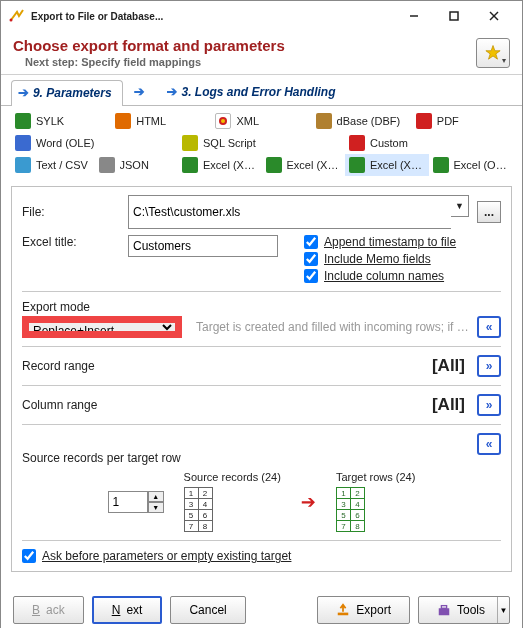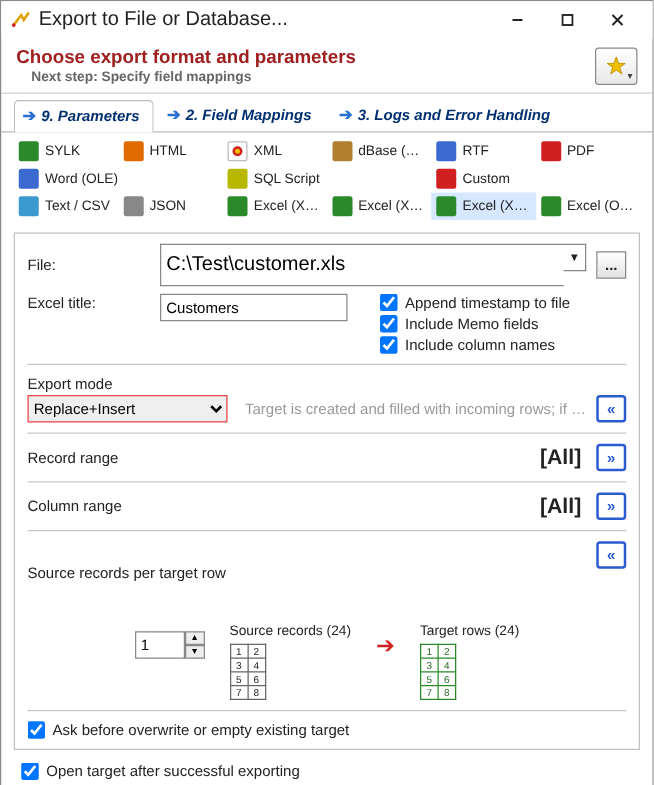--- a/index.html
+++ b/index.html
@@ -1,20 +1,20 @@
 <!DOCTYPE html>
 <html><head>
 <meta charset="utf-8">
 <style>
 * { box-sizing: border-box; margin: 0; padding: 0; }
 body { font-family: "Segoe UI", Tahoma, sans-serif; font-size: 12px; color: #222; background: #fff; width: 523px; }
 .window { width: 523px; border: 1px solid #888; background: #fff; }
 .titlebar { display: flex; align-items: center; height: 30px; padding: 0 8px; background: #fff; }
 .titlebar .appicon { width: 16px; height: 16px; margin-right: 6px; }
-.titlebar .title { flex: 1; font-size: 16px; }
+.titlebar .title { flex: 1; font-size: 10px; font-weight: bold; }
 .titlebar .winbtn { width: 40px; height: 28px; display: flex; align-items: center; justify-content: center; cursor: pointer; }
 .header { padding: 6px 12px 6px 12px; display: flex; align-items: center; border-bottom: 1px solid #d0d0d0; }
 .header-text { flex: 1; }
 .header h1 { font-size: 15px; font-weight: bold; color: #a02020; margin-bottom: 2px; }
 .header .sub { font-size: 11px; font-weight: bold; color: #666; padding-left: 12px; }
 .starbtn { width: 34px; height: 30px; border: 1px solid #888; background: linear-gradient(#fff,#e8e8e8); border-radius: 3px; display: flex; align-items: center; justify-content: center; cursor: pointer; position: relative; }
 .starbtn .drop { position: absolute; right: 3px; bottom: 2px; font-size: 8px; color: #444; }
 
 .tabs { display: flex; padding: 4px 10px 0 10px; gap: 4px; border-bottom: 1px solid #bbb; }
 .tab { display: flex; align-items: center; gap: 4px; padding: 4px 10px 6px 6px; border: 1px solid transparent; border-bottom: none; cursor: pointer; font-weight: bold; font-style: italic; font-size: 12px; color: #003070; position: relative; }
@@ -24,45 +24,45 @@
 .formatgrid { padding: 4px 10px 6px 10px; }
 .fmtrow { display: flex; }
 .fmtcell { flex: 1; display: flex; align-items: center; gap: 5px; padding: 3px 4px; cursor: pointer; min-width: 0; }
 .fmtcell .fi { width: 16px; height: 16px; flex-shrink: 0; display: inline-flex; align-items: center; justify-content: center; border-radius: 2px; font-size: 9px; font-weight: bold; color: #fff; }
 .fmtcell span.lbl { white-space: nowrap; overflow: hidden; text-overflow: ellipsis; font-size: 11px; }
 
 .panel { margin: 4px 10px; border: 1px solid #c0c0c0; padding: 8px 10px; }
 .row { display: flex; align-items: center; margin-bottom: 6px; gap: 6px; }
 .lblcol { width: 100px; font-size: 12px; }
 .fileinput { flex: 1; display: flex; }
-.fileinput select, .fileinput input { flex: 1; height: 22px; border: 1px solid #888; padding: 16px 4px; font-size: 16px; font-family: inherit; }
+.fileinput select, .fileinput input { flex: 1; height: 22px; border: 1px solid #888; padding: 16px 4px; font-size: 12px; font-family: inherit; }
 .browsebtn { width: 24px; height: 22px; border: 1px solid #888; background: linear-gradient(#fff,#e2e2e2); margin-left: 2px; cursor: pointer; display: flex; align-items: center; justify-content: center; font-weight: bold; }
 .titleinput { width: 150px; height: 22px; border: 1px solid #888; padding: 0 4px; font-size: 12px; font-family: inherit; }
 .cbcol { display: flex; flex-direction: column; gap: 3px; margin-left: 20px; }
-.cbrow { display: flex; align-items: flex-end; gap: 6px; font-size: 12px; }
+.cbrow { display: flex; align-items: flex-end; gap: 6px; font-size: 12px; text-decoration: underline; }
 .cbrow input { width: 14px; height: 14px; }
 
 .hr { border: none; border-top: 1px solid #c8c8c8; margin: 8px 0; }
 
 .sectrow { display: flex; align-items: center; gap: 8px; }
 .sectlbl { font-size: 12px; }
 .secthint { flex: 1; color: #999; font-size: 12px; margin-left: 6px; overflow: hidden; white-space: nowrap; text-overflow: ellipsis; }
 .sectval { font-weight: bold; font-size: 17px; margin-right: 4px; }
 .expbtn { width: 24px; height: 22px; border: 2px solid #2a5bd0; border-radius: 3px; background: #fff; color: #2a5bd0; font-weight: bold; display: flex; align-items: center; justify-content: center; cursor: pointer; font-size: 12px; }
-.modesel { width: 160px; height: 22px; border: 1px solid #ef4444; font-size: 12px; font-family: inherit; }
+.modesel { width: 160px; height: 22px; border: 7px solid #ef4444; font-size: 12px; font-family: inherit; }
 
 .srcrow { display: flex; align-items: center; justify-content: center; gap: 20px; margin-top: 6px; }
 .stepper { display: flex; }
 .stepper input { width: 40px; height: 22px; border: 1px solid #888; text-align: left; padding: 0 4px; font-size: 12px; }
 .stepbtns { display: flex; flex-direction: column; }
 .stepbtns button { width: 16px; height: 11px; border: 1px solid #888; background: #eee; font-size: 7px; line-height: 1; padding: 0; cursor: pointer; }
 .minigrid { border-collapse: collapse; }
 .minigrid td { border: 1px solid #666; width: 14px; height: 11px; font-size: 8px; text-align: center; background: #fff; }
 .minigrid.green td { border-color: #2a8a2a; color: #2a6a2a; }
-.srccol { text-align: center; font-size: 11px; margin-top: 28px; }
+.srccol { text-align: center; font-size: 11px; }
 .srccol .cap { margin-bottom: 4px; }
 .redarrow { color: #d02020; font-size: 18px; align-self: center; }
 
 .bottomcb { padding: 6px 16px; display: flex; gap: 30px; }
 .btnbar { padding: 8px 12px 12px 12px; display: flex; gap: 8px; align-items: center; background: #fff; }
 .btn { height: 28px; border: 1px solid #888; background: linear-gradient(#fff,#e6e6e6); padding: 0 18px; font-size: 12px; font-family: inherit; cursor: pointer; display: flex; align-items: center; justify-content: center; gap: 6px; min-width: 70px; border-radius: 2px; }
 .btn.primary { border: 2px solid #2a5bd0; }
 .btn:disabled { color: #999; cursor: default; }
 .btn .ic { width: 14px; height: 14px; display: inline-flex; align-items: center; justify-content: center; }
 .btn .drop { width: 12px; border-left: 1px solid #aaa; height: 100%; display: flex; align-items: center; justify-content: center; font-size: 8px; margin-left: 6px; }
@@ -112,21 +112,20 @@
     </div>
   </div>
 
   <div class="tabs">
     <div class="tab active">
         <span class="arrow">➔</span>
         <span>9. Parameters</span>
       </div>
     <div class="tab">
         <span class="arrow">➔</span>
-        <span>2. Field Mappings</span>
       </div>
     <div class="tab">
         <span class="arrow">➔</span>
         <span>3. Logs and Error Handling</span>
       </div>
   </div>
 
   <div class="formatgrid">
     <div class="fmtrow" id="fmt-r1">
         <div class="fmtcell">
@@ -142,24 +141,20 @@
             <svg width="12" height="12">
               <circle cx="6" cy="6" r="4" fill="#d02020"></circle>
               <circle cx="6" cy="6" r="2" fill="#f0c000"></circle>
             </svg>
           </span>
           <span class="lbl">XML</span>
         </div>
         <div class="fmtcell">
           <span class="fi" style="background: rgb(176, 128, 48);"></span>
           <span class="lbl">dBase (DBF)</span>
-        </div>
-        <div class="fmtcell">
-          <span class="fi" style="background: rgb(58, 106, 208);"></span>
-          <span class="lbl">RTF</span>
         </div>
         <div class="fmtcell">
           <span class="fi" style="background: rgb(208, 32, 32);"></span>
           <span class="lbl">PDF</span>
         </div>
       </div>
     <div class="fmtrow" id="fmt-r2">
         <div class="fmtcell">
           <span class="fi" style="background: rgb(58, 106, 208);"></span>
           <span class="lbl">Word (OLE)</span>
@@ -318,29 +313,25 @@
               </tr>
             </tbody>
           </table>
       </div>
     </div>
 
     <hr class="hr">
 
     <label class="cbrow">
         <input type="checkbox" checked="" style="">
-        <span>Ask before overwrite or empty existing target</span>
+        <span>Ask before parameters or empty existing target</span>
       </label>
   </div>
 
   <div class="bottomcb">
-    <label class="cbrow">
-        <input type="checkbox" checked="" style="">
-        <span>Open target after successful exporting</span>
-      </label>
   </div>
 
   <div class="btnbar">
     <button class="btn" disabled=""><u>B</u>ack</button>
     <button class="btn primary"><u>N</u>ext</button>
     <button class="btn">Cancel</button>
     <span class="spacer"></span>
     <button class="btn">
         <span class="ic">
           <svg width="14" height="14" viewBox="0 0 16 16">

